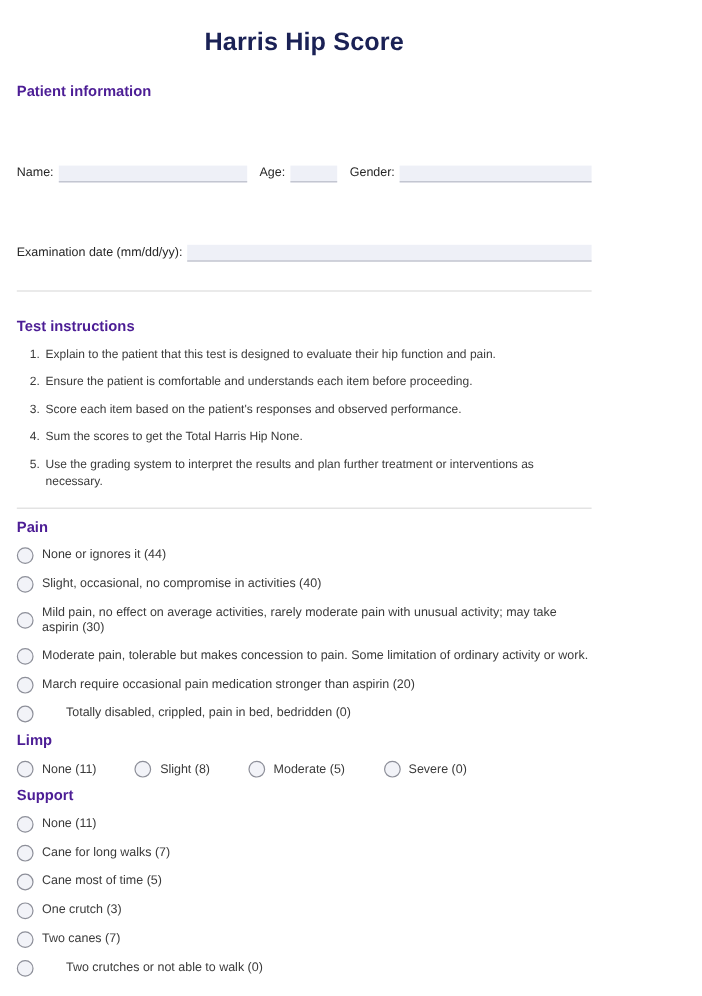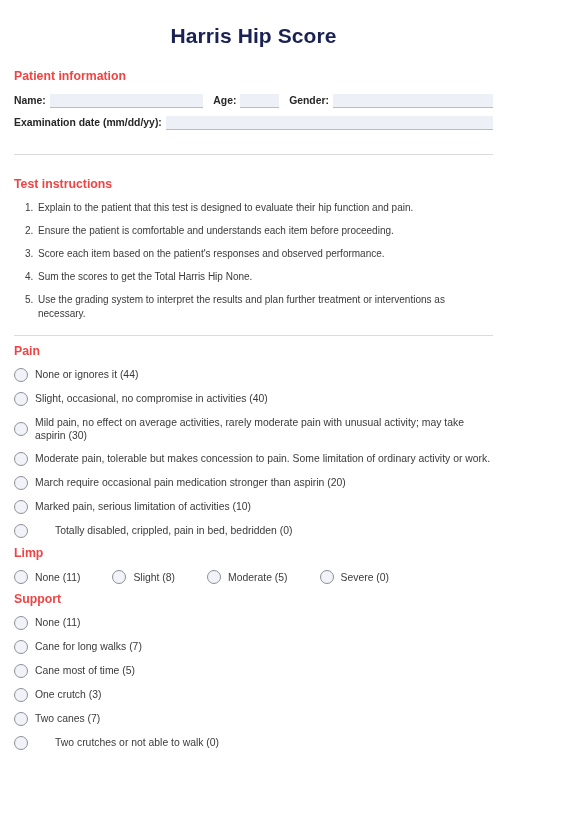--- a/index.html
+++ b/index.html
@@ -21,46 +21,47 @@
   }
   .doc-title {
     text-align: center;
     color: #1a2155;
     font-size: 21px;
     font-weight: bold;
     margin: 24px 0 0 0;
     letter-spacing: .1px;
   }
   .section-heading {
-    color: #ef4444;
+    color: #4c1d95;
     font-size: 12.3px;
     font-weight: bold;
     margin: 0 0 10px 0;
   }
   .divider {
     height: 1px;
     background: #dcdcdc;
     margin: 0;
     border: 0;
   }
 
   
   .patient-block { margin-top: 21px; }
   .field-row {
     display: flex;
     align-items: flex-end;
     margin-bottom: 7px;
     font-size: 10.4px;
   }
   .field-label {
-    font-weight: bold;
+    font-weight: normal;
     color: #262626;
     white-space: nowrap;
     padding-right: 4px;
     line-height: 15px;
+    margin-top: 44px;
   }
   .field-input {
     background: #eef0f7;
     border: 0;
     border-bottom: 1px solid #b9bcc7;
     height: 14px;
     display: block;
   }
   .fi-name  { width: 190px; }
   .fi-age   { width: 48px; }
@@ -182,24 +183,20 @@
       <div class="option">
         <span class="radio"></span>
         <span class="option-label">Moderate pain, tolerable but makes concession to pain. Some limitation of ordinary activity or work.</span>
       </div>
       <div class="option">
         <span class="radio"></span>
         <span class="option-label">March require occasional pain medication stronger than aspirin (20)</span>
       </div>
       <div class="option">
         <span class="radio"></span>
-        <span class="option-label">Marked pain, serious limitation of activities (10)</span>
-      </div>
-      <div class="option">
-        <span class="radio"></span>
         <span class="option-label">Totally disabled, crippled, pain in bed, bedridden (0)</span>
       </div>
     </div>
   </div>
 
   <div class="score-section">
     <div class="section-heading">Limp</div>
     <div class="option-inline-row">
       <div class="option-inline">
         <span class="radio"></span>

